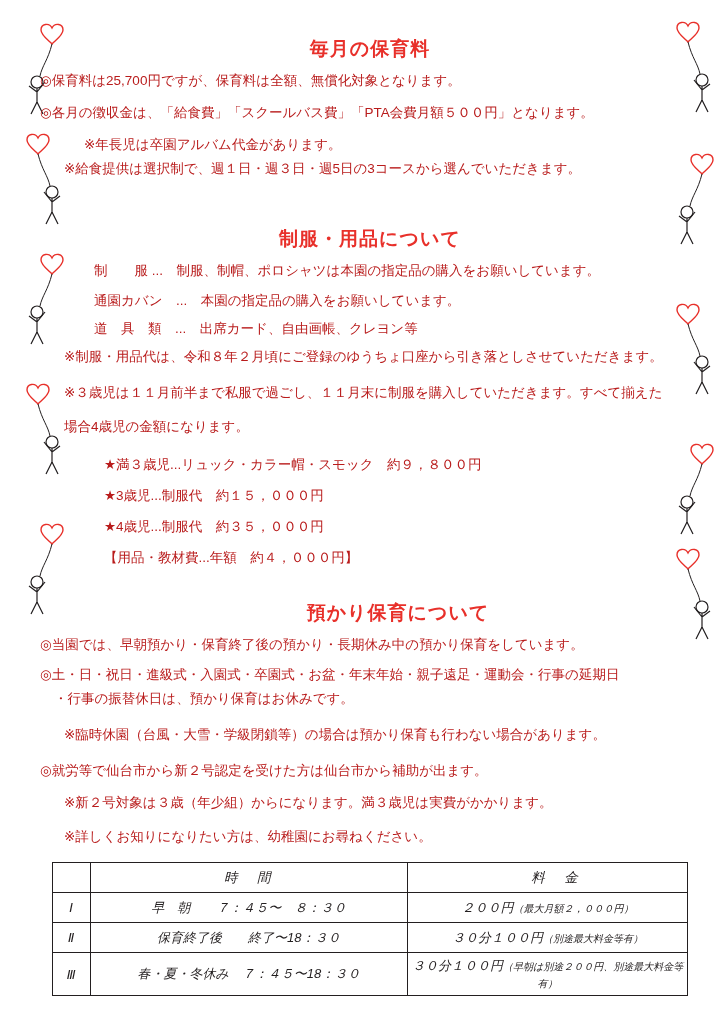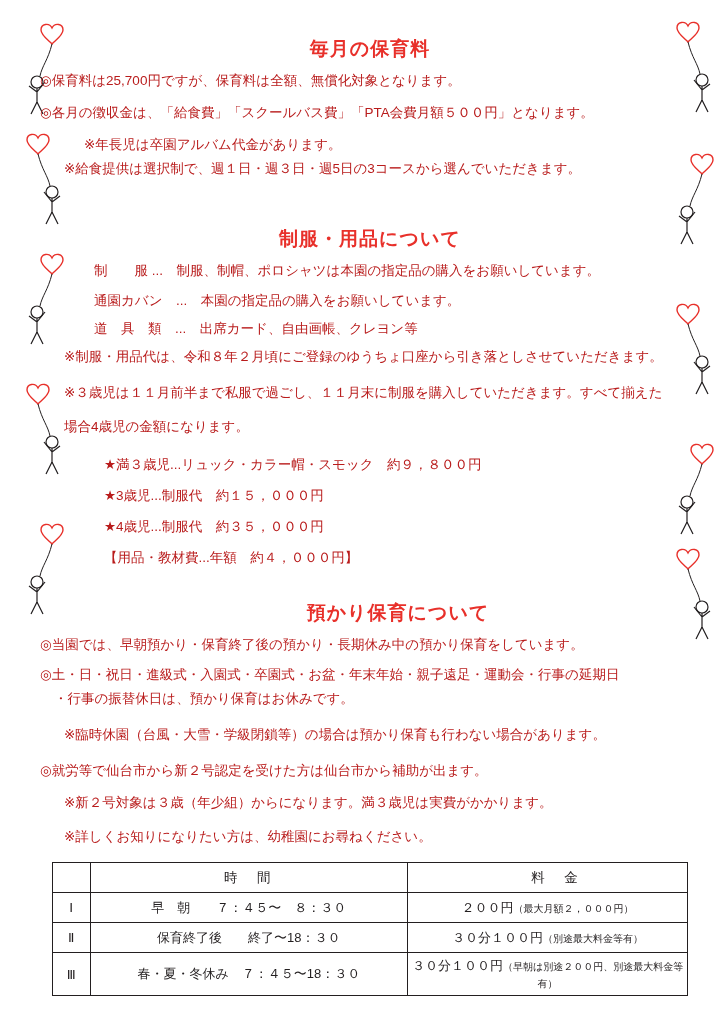--- a/index.html
+++ b/index.html
@@ -69,20 +69,21 @@
     width: 636px;
     border-collapse: collapse;
     font-size: 13px;
   }
   .tbl td, .tbl th {
     border: 1px solid #231f20;
     padding: 4px 2px;
     text-align: center;
     font-weight: normal;
     height: 21px;
+    font-style: italic;
   }
   .tbl .c-no    { width: 34px; }
   .tbl .c-time  { width: 330px; }
   .tbl .c-fee   { width: 272px; padding-left: 19px; }
   .tbl .hd      { font-size: 13.5px; letter-spacing: 3px; }
   .small {
     font-size: 10px;
   }
 </style>
 </head>

